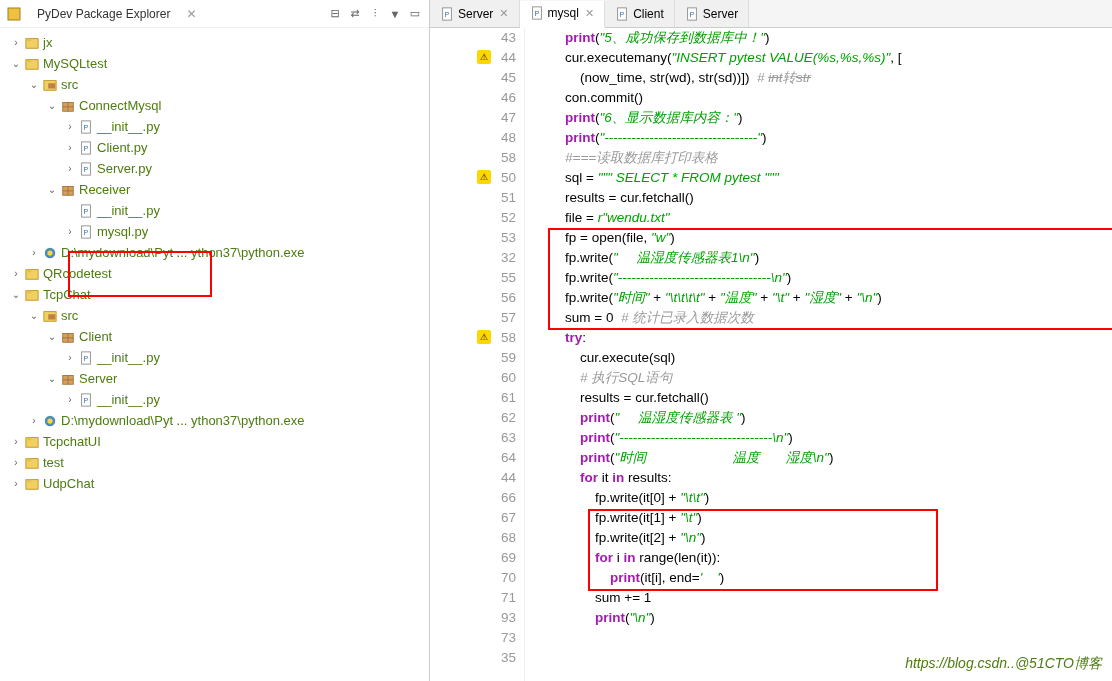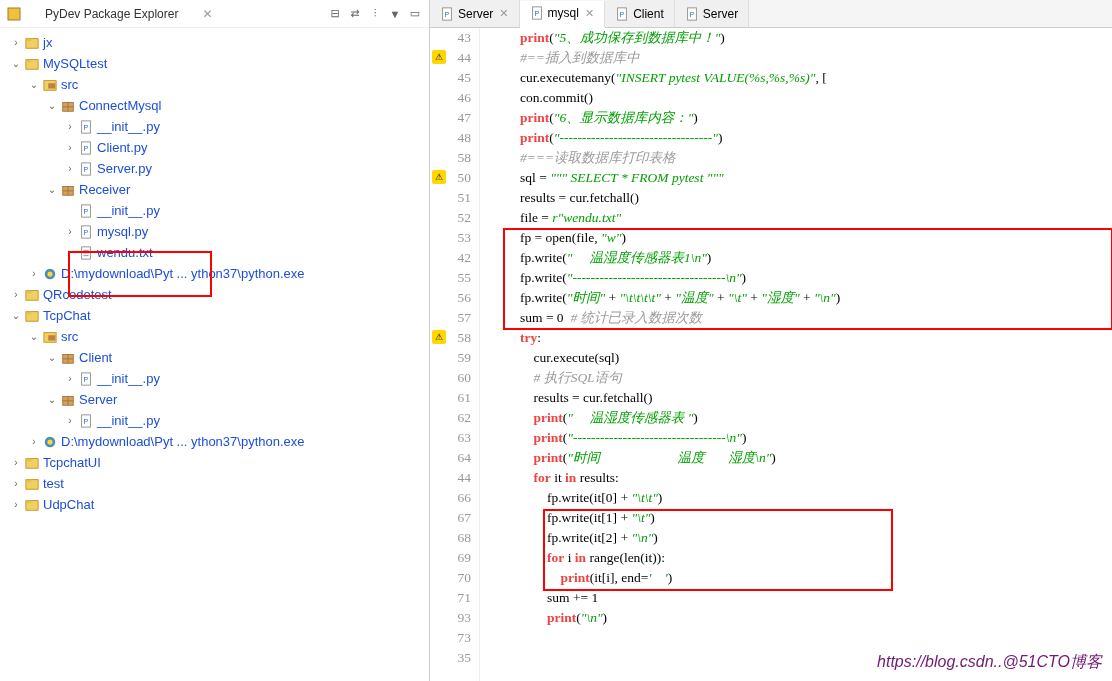--- a/index.html
+++ b/index.html
@@ -1,50 +1,50 @@
 <!DOCTYPE html>
 <html><head>
 <meta charset="utf-8">
 <style>
 * { box-sizing: border-box; margin: 0; padding: 0; }
 body { font-family: "Microsoft YaHei", Arial, sans-serif; font-size: 12px; background: #fff; color: #000; width: 1112px; height: 681px; overflow: hidden; position: relative; }
 .container { display: flex; height: 100%; }
 .left-panel { width: 430px; border-right: 1px solid #ccc; background: #fff; display: flex; flex-direction: column; }
 .explorer-header { display: flex; align-items: center; padding: 4px 6px; border-bottom: 1px solid #f0f0f0; height: 28px; }
-.explorer-title { display: flex; align-items: center; gap: 20px; flex: 1; }
+.explorer-title { display: flex; align-items: center; gap: 12px; flex: 1; }
 .explorer-title-text { color: #333; }
 .explorer-tools { display: flex; gap: 4px; align-items: center; }
 .tool-icon { width: 16px; height: 16px; display: inline-flex; align-items: center; justify-content: center; cursor: pointer; font-size: 11px; color: #666; }
 .tree { padding: 4px 0; overflow-y: auto; flex: 1; }
 .tree-item { display: flex; align-items: center; padding: 1px 0; cursor: pointer; white-space: nowrap; font-size: 13px; line-height: 19px; }
 .tree-indent { display: inline-block; }
 .tree-arrow { width: 16px; height: 16px; display: inline-flex; align-items: center; justify-content: center; color: #666; font-size: 10px; }
 .tree-icon { width: 16px; height: 16px; display: inline-flex; align-items: center; justify-content: center; margin-right: 3px; }
-.tree-label { color: #1d4ed8; }
+.tree-label { color: #4d7c0f; }
 .highlight-box { border: 2px solid red; position: absolute; pointer-events: none; z-index: 5; }
 .right-panel { flex: 1; display: flex; flex-direction: column; background: #fff; }
 .tabs-bar { display: flex; align-items: center; border-bottom: 1px solid #ccc; height: 28px; background: #f5f5f5; }
 .tab { display: flex; align-items: center; gap: 4px; padding: 4px 10px; border-right: 1px solid #ddd; cursor: pointer; background: #f0f0f0; height: 100%; }
 .tab.active { background: #fff; border-bottom: 2px solid #fff; margin-bottom: -1px; }
 .tab-icon { width: 14px; height: 14px; display: inline-flex; align-items: center; justify-content: center; }
 .tab-label { font-size: 12px; }
 .tab-close { color: #999; font-size: 11px; margin-left: 2px; }
-.code-area { flex: 1; display: flex; overflow: hidden; font-family: Liberation Serif, serif; font-size: 13.5px; }
+.code-area { flex: 1; display: flex; overflow: hidden; font-family: Liberation Sans, sans-serif; font-size: 13.5px; margin-left: 45px; }
 .gutter { width: 50px; background: #fff; text-align: right; padding-right: 8px; color: #999; user-select: none; border-right: 1px solid #eee; }
 .gutter-line { height: 20px; line-height: 20px; position: relative; }
 .warning-marker { position: absolute; left: 2px; top: 2px; width: 14px; height: 14px; background: #ffd700; border-radius: 2px; font-size: 9px; display: flex; align-items: center; justify-content: center; color: #000; }
 .code-lines { flex: 1; padding-left: 40px; position: relative; }
 .code-line { height: 20px; line-height: 20px; white-space: pre; }
-.kw { color: #ef4444; font-weight: bold; }
+.kw { color: #a21caf; font-weight: bold; }
 .str { color: #00a000; font-style: italic; }
 .cmt { color: #999; font-style: italic; }
 .strike { text-decoration: line-through; }
 .code-highlight-1 { position: absolute; border: 2px solid red; left: 23px; top: 200px; width: 610px; height: 102px; pointer-events: none; }
 .code-highlight-2 { position: absolute; border: 2px solid red; left: 63px; top: 481px; width: 350px; height: 82px; pointer-events: none; }
-.watermark { position: absolute; right: 10px; bottom: 8px; color: #701a75; font-size: 16px; font-style: italic; }
+.watermark { position: absolute; right: 10px; bottom: 8px; color: #4d7c0f; font-size: 14px; font-style: italic; }
 </style>
 </head>
 <body>
 
 <div class="container">
   <div class="left-panel">
     <div class="explorer-header">
       <div class="explorer-title">
         <span class="tree-icon">
           <svg viewBox="0 0 16 16">
@@ -167,33 +167,20 @@
         <div class="tree-item">
           <span class="tree-indent" style="width:62px"></span>
           <span class="tree-arrow">›</span>
           <span class="tree-icon">
             <svg width="14" height="14" viewBox="0 0 16 16">
               <rect x="3" y="1" width="10" height="14" fill="#fff" stroke="#888"></rect>
               <text x="5" y="11" font-size="8" fill="#3070b0">P</text>
             </svg>
           </span>
           <span class="tree-label">mysql.py</span>
-        </div>
-        <div class="tree-item">
-          <span class="tree-indent" style="width:62px"></span>
-          <span class="tree-arrow"></span>
-          <span class="tree-icon">
-            <svg width="14" height="14" viewBox="0 0 16 16">
-              <rect x="3" y="1" width="10" height="14" fill="#fff" stroke="#888"></rect>
-              <line x1="5" y1="5" x2="11" y2="5" stroke="#888"></line>
-              <line x1="5" y1="8" x2="11" y2="8" stroke="#888"></line>
-              <line x1="5" y1="11" x2="11" y2="11" stroke="#888"></line>
-            </svg>
-          </span>
-          <span class="tree-label">wendu.txt</span>
         </div>
         <div class="tree-item">
           <span class="tree-indent" style="width:26px"></span>
           <span class="tree-arrow">›</span>
           <span class="tree-icon">
             <svg width="14" height="14" viewBox="0 0 16 16">
               <circle cx="8" cy="8" r="6" fill="#4b8bbe"></circle>
               <circle cx="8" cy="8" r="3" fill="#ffd43b"></circle>
             </svg>
           </span>
@@ -373,21 +360,21 @@
           <div class="gutter-line"><span class="warning-marker">⚠</span>44</div>
           <div class="gutter-line">45</div>
           <div class="gutter-line">46</div>
           <div class="gutter-line">47</div>
           <div class="gutter-line">48</div>
           <div class="gutter-line">58</div>
           <div class="gutter-line"><span class="warning-marker">⚠</span>50</div>
           <div class="gutter-line">51</div>
           <div class="gutter-line">52</div>
           <div class="gutter-line">53</div>
-          <div class="gutter-line">42</div>
+          <div class="gutter-line">32</div>
           <div class="gutter-line">55</div>
           <div class="gutter-line">56</div>
           <div class="gutter-line">57</div>
           <div class="gutter-line"><span class="warning-marker">⚠</span>58</div>
           <div class="gutter-line">59</div>
           <div class="gutter-line">60</div>
           <div class="gutter-line">61</div>
           <div class="gutter-line">62</div>
           <div class="gutter-line">63</div>
           <div class="gutter-line">64</div>
@@ -399,22 +386,22 @@
           <div class="gutter-line">70</div>
           <div class="gutter-line">71</div>
           <div class="gutter-line">93</div>
           <div class="gutter-line">73</div>
           <div class="gutter-line">35</div>
         </div>
       <div class="code-lines" id="code-root">
         <div class="code-highlight-1"></div>
         <div class="code-highlight-2"></div>
       <div class="code-line"><span class="kw">print</span>(<span class="str">"5、成功保存到数据库中！"</span>)</div>
-          <div class="code-line"><span class="cmt">#==插入到数据库中</span></div>
           <div class="code-line">cur.executemany(<span class="str">"INSERT pytest VALUE(%s,%s,%s)"</span>, [</div>
+          <div class="code-line">    (now_time, str(wd), str(sd))])  <span class="cmt"># <span class="strike">int</span>转<span class="strike">str</span></span></div>
           <div class="code-line">con.commit()</div>
           <div class="code-line"><span class="kw">print</span>(<span class="str">"6、显示数据库内容："</span>)</div>
           <div class="code-line"><span class="kw">print</span>(<span class="str">"----------------------------------"</span>)</div>
           <div class="code-line"><span class="cmt">#===读取数据库打印表格</span></div>
           <div class="code-line">sql = <span class="str">""" SELECT * FROM pytest """</span></div>
           <div class="code-line">results = cur.fetchall()</div>
           <div class="code-line">file = <span class="str">r"wendu.txt"</span></div>
           <div class="code-line">fp = open(file, <span class="str">"w"</span>)</div>
           <div class="code-line">fp.write(<span class="str">"     温湿度传感器表1\n"</span>)</div>
           <div class="code-line">fp.write(<span class="str">"----------------------------------\n"</span>)</div>

